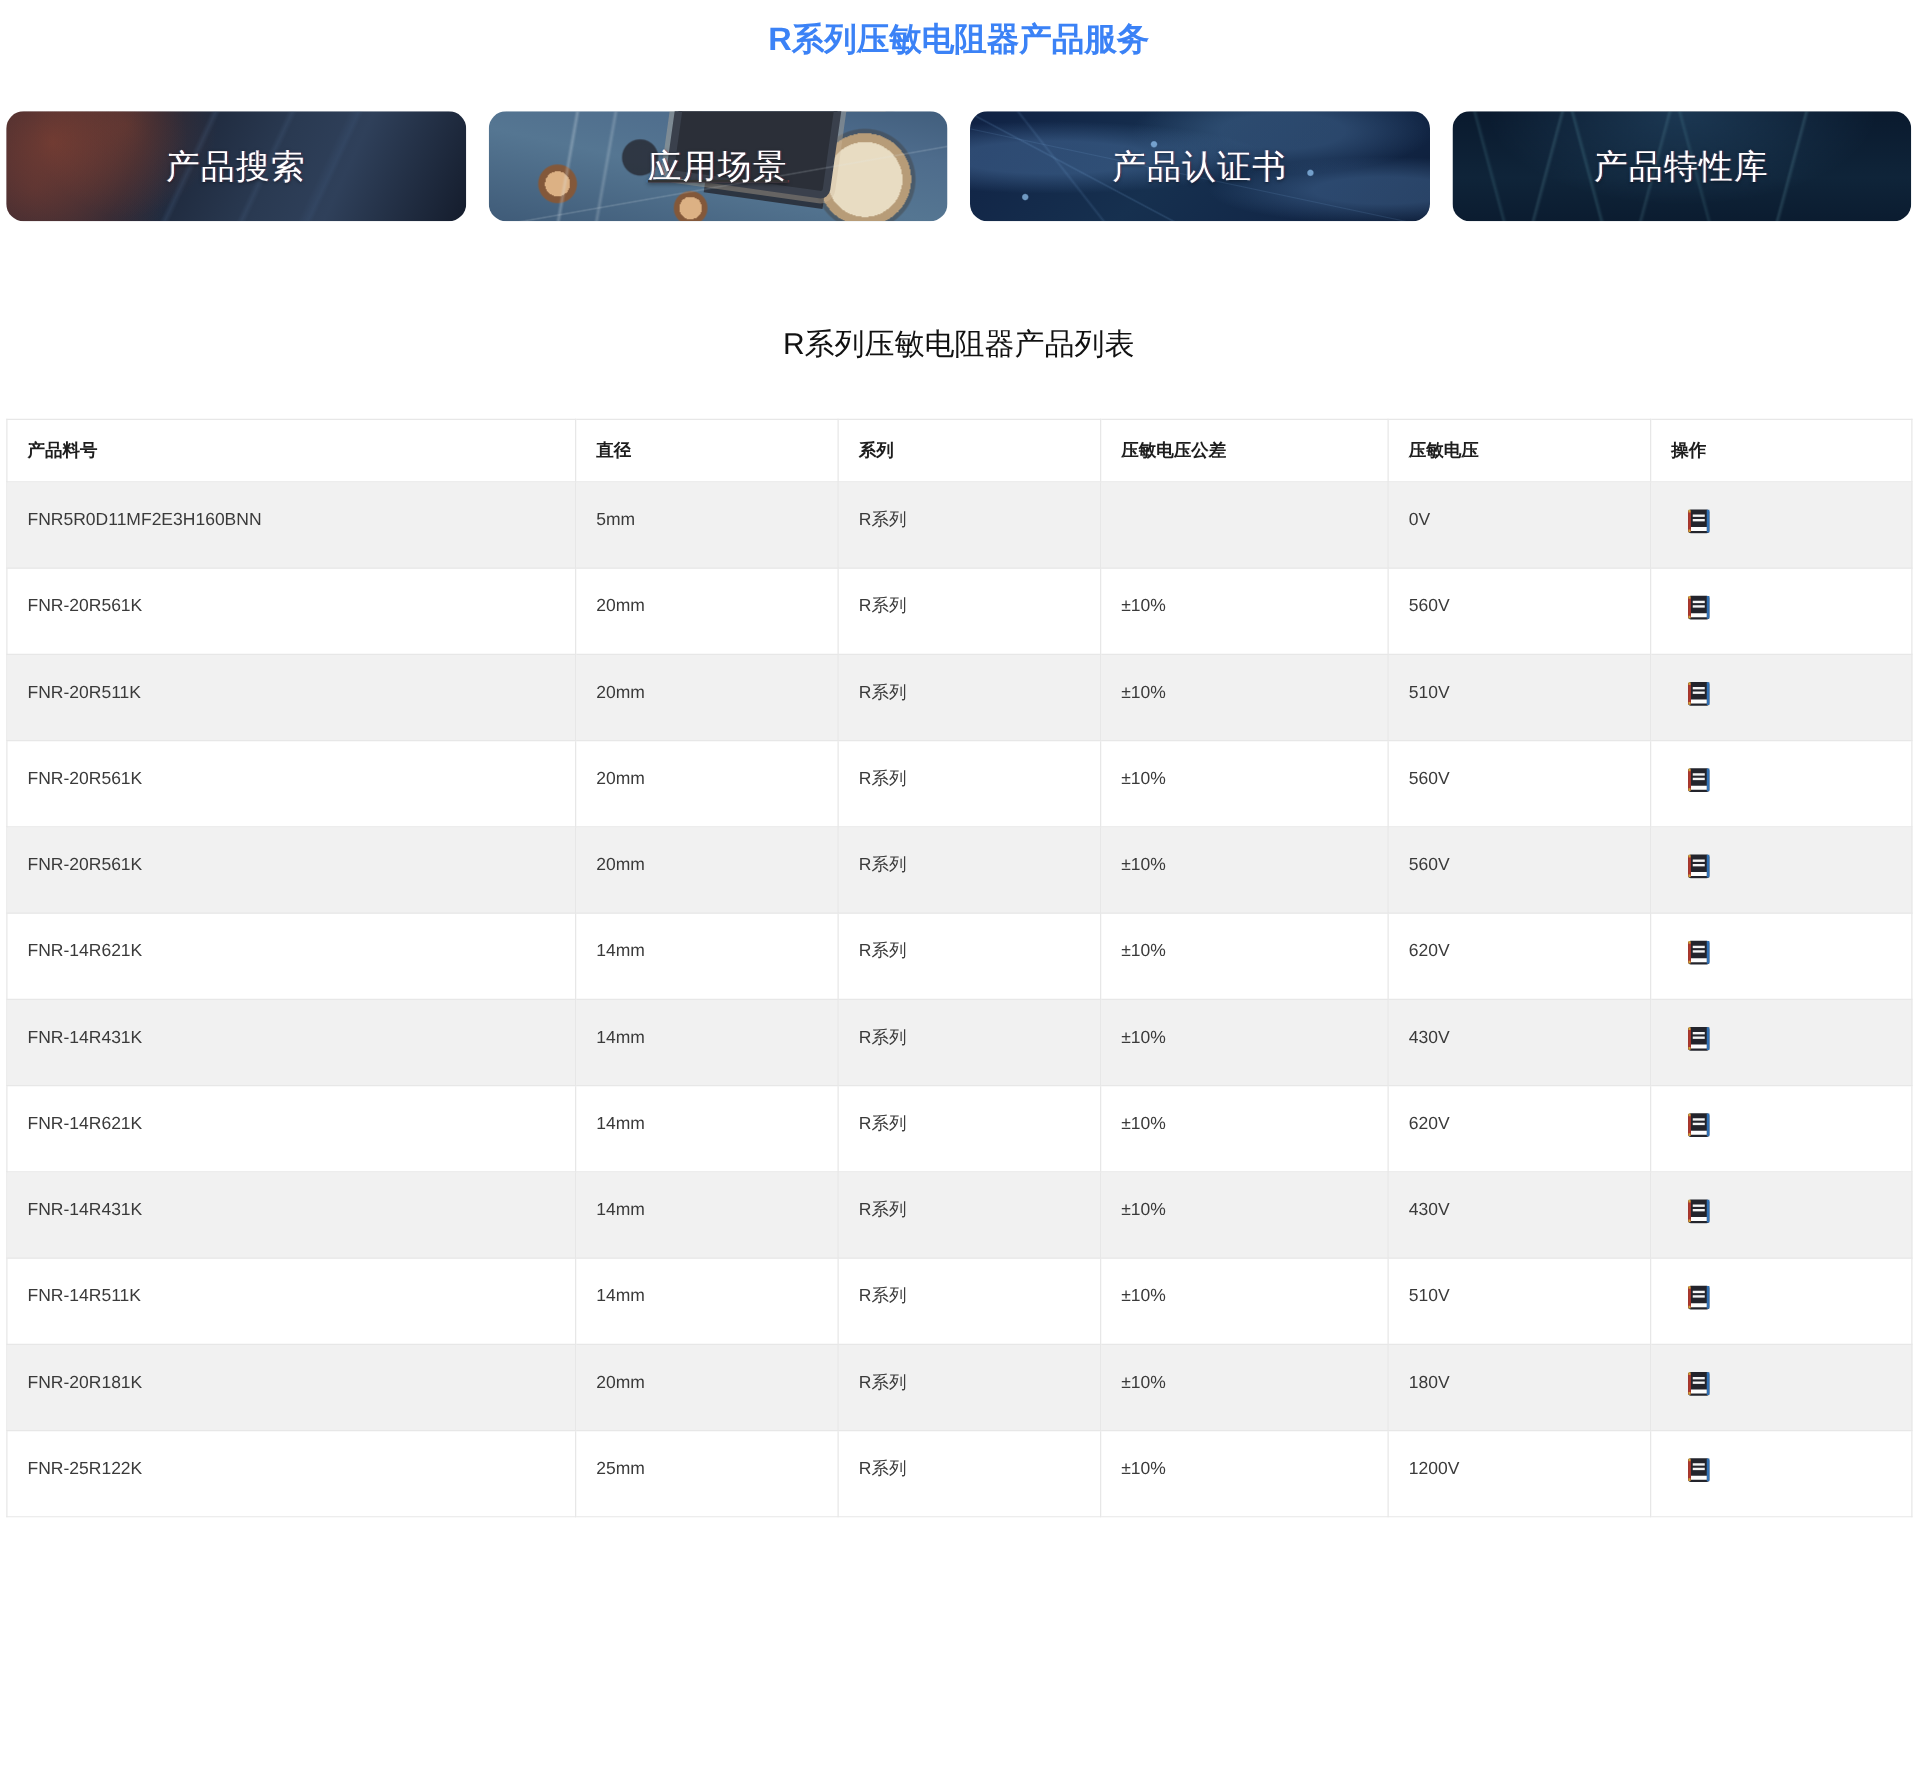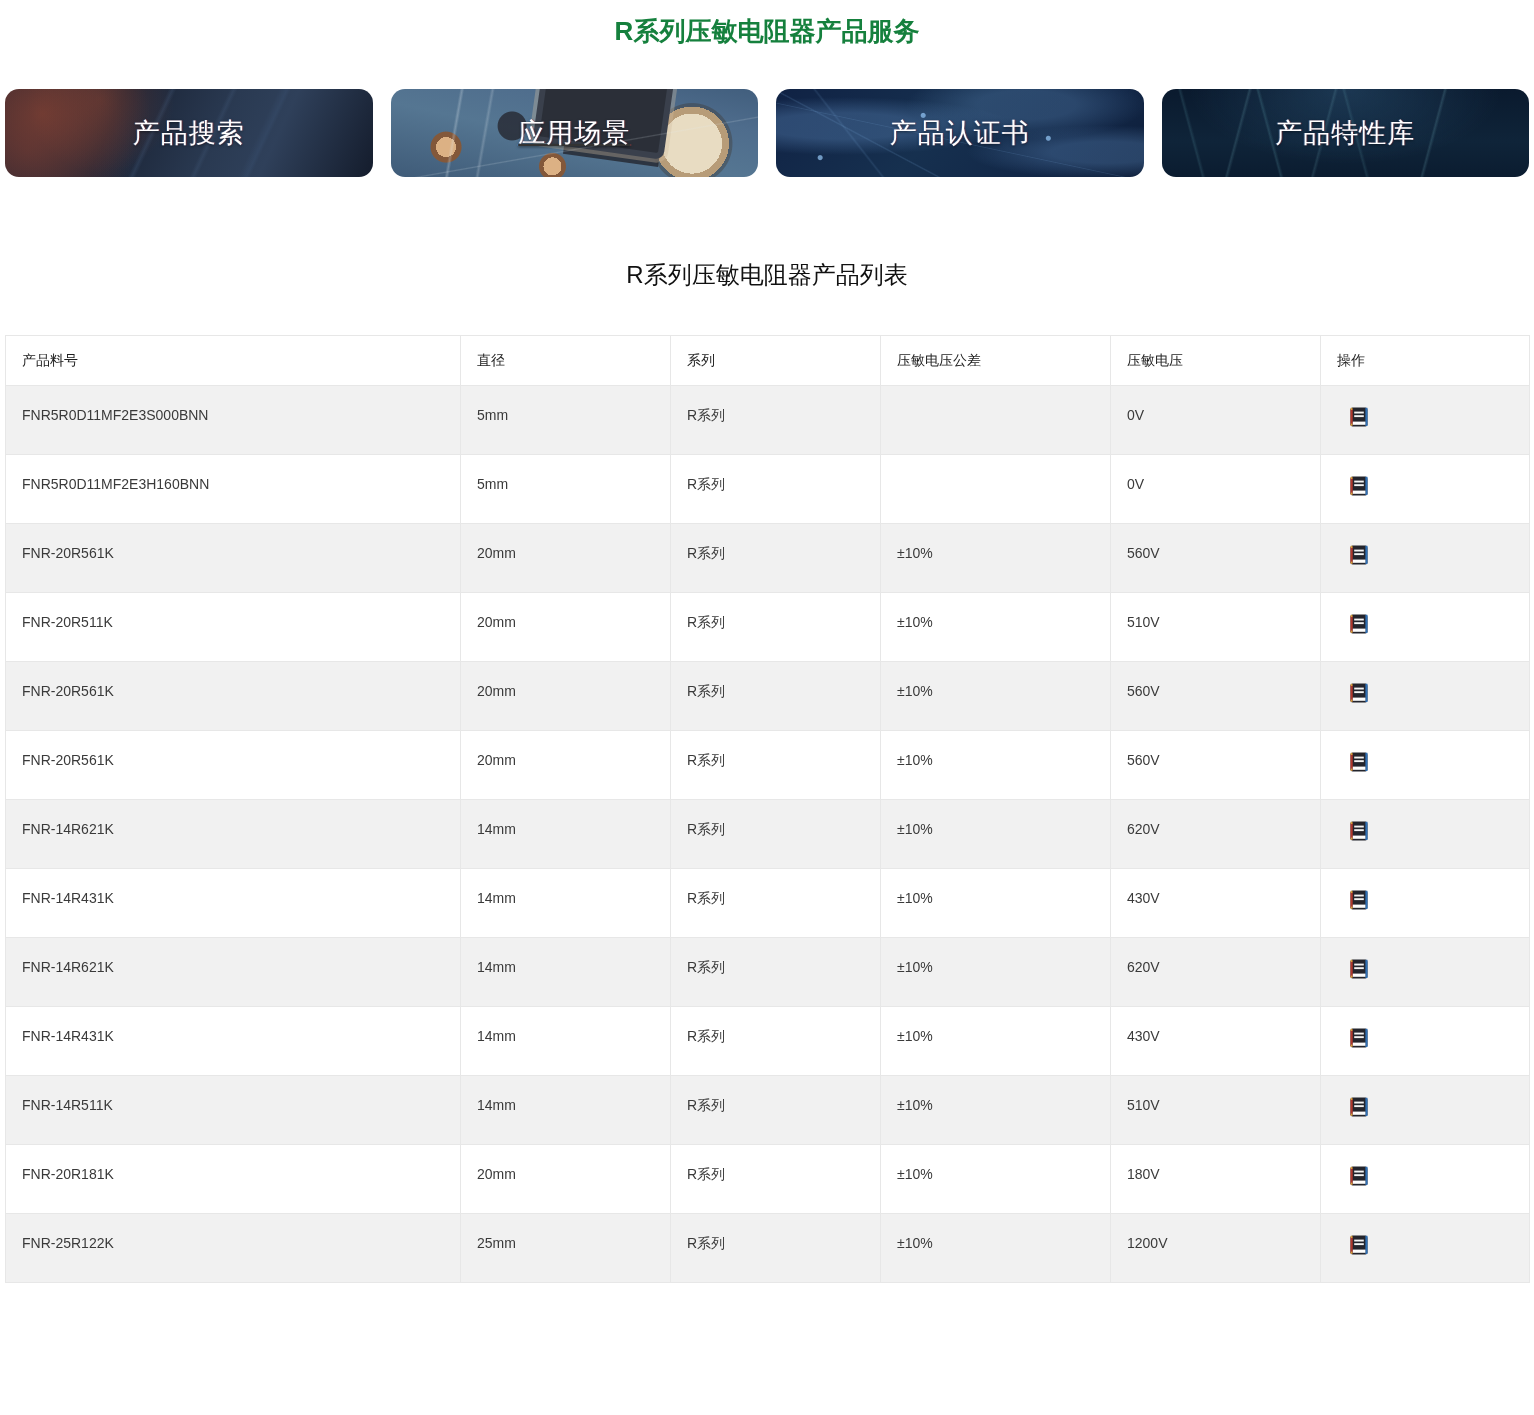--- a/index.html
+++ b/index.html
@@ -8,21 +8,21 @@
     width: 1534px;
     font-family: "Liberation Sans", "DejaVu Sans", sans-serif;
     color: #333;
   }
 
   .page-title {
     margin-top: 14px;
     text-align: center;
     font-size: 26px;
     font-weight: bold;
-    color: #15803d;
+    color: #3b82f6;
   }
 
   
   .banner-row {
     display: flex;
     gap: 18px;
     margin: 40px 5px 0 5px;
     height: 88px;
   }
   .banner {
@@ -132,21 +132,21 @@
   }
   .product-table th,
   .product-table td {
     border: 1px solid #e7e7e7;
     text-align: left;
     vertical-align: top;
   }
   .product-table th {
     height: 50px;
     padding: 15px 16px;
-    font-weight: normal;
+    font-weight: bold;
     color: #1d1d1d;
     background: #ffffff;
     vertical-align: middle;
   }
   .product-table td {
     height: 69px;
     padding: 21px 16px;
     color: #3a3a3a;
     background: #ffffff;
   }
@@ -204,62 +204,41 @@
       <th>产品料号</th>
       <th>直径</th>
       <th>系列</th>
       <th>压敏电压公差</th>
       <th>压敏电压</th>
       <th>操作</th>
     </tr>
   </thead>
   <tbody>
       <tr>
-    <td>FNR5R0D11MF2E3S000BNN</td>
+    <td>FNR5R0D11MF2E3H160BNN</td>
     <td>5mm</td>
     <td>R系列</td>
     <td></td>
     <td>0V</td>
     <td>
       <button class="action-btn">
         <svg width="20" height="20" viewBox="0 0 20 20" aria-hidden="true">
           <rect x="1.5" y="0.5" width="17" height="19" rx="2.2" fill="#23242c"></rect>
           <rect x="1.5" y="1.5" width="2.2" height="17" fill="#b0372c"></rect>
           <rect x="1.8" y="0.8" width="1.6" height="2.2" fill="#d0a63c"></rect>
           <rect x="1.8" y="16.6" width="1.6" height="2.2" fill="#d0a63c"></rect>
           <rect x="16.4" y="0.8" width="2.1" height="18.2" fill="#2f6fb4"></rect>
           <rect x="5.2" y="4.6" width="9.6" height="1.9" fill="#f4f4f4"></rect>
           <rect x="5.2" y="8.2" width="9.6" height="1.9" fill="#f4f4f4"></rect>
           <rect x="3.8" y="14.6" width="12.6" height="3.2" fill="#fdfdfd"></rect>
         </svg>
       </button>
     </td>
   </tr>
       <tr>
-    <td>FNR5R0D11MF2E3H160BNN</td>
-    <td>5mm</td>
-    <td>R系列</td>
-    <td></td>
-    <td>0V</td>
-    <td>
-      <button class="action-btn">
-        <svg width="20" height="20" viewBox="0 0 20 20" aria-hidden="true">
-          <rect x="1.5" y="0.5" width="17" height="19" rx="2.2" fill="#23242c"></rect>
-          <rect x="1.5" y="1.5" width="2.2" height="17" fill="#b0372c"></rect>
-          <rect x="1.8" y="0.8" width="1.6" height="2.2" fill="#d0a63c"></rect>
-          <rect x="1.8" y="16.6" width="1.6" height="2.2" fill="#d0a63c"></rect>
-          <rect x="16.4" y="0.8" width="2.1" height="18.2" fill="#2f6fb4"></rect>
-          <rect x="5.2" y="4.6" width="9.6" height="1.9" fill="#f4f4f4"></rect>
-          <rect x="5.2" y="8.2" width="9.6" height="1.9" fill="#f4f4f4"></rect>
-          <rect x="3.8" y="14.6" width="12.6" height="3.2" fill="#fdfdfd"></rect>
-        </svg>
-      </button>
-    </td>
-  </tr>
-      <tr>
     <td>FNR-20R561K</td>
     <td>20mm</td>
     <td>R系列</td>
     <td>±10%</td>
     <td>560V</td>
     <td>
       <button class="action-btn">
         <svg width="20" height="20" viewBox="0 0 20 20" aria-hidden="true">
           <rect x="1.5" y="0.5" width="17" height="19" rx="2.2" fill="#23242c"></rect>
           <rect x="1.5" y="1.5" width="2.2" height="17" fill="#b0372c"></rect>

